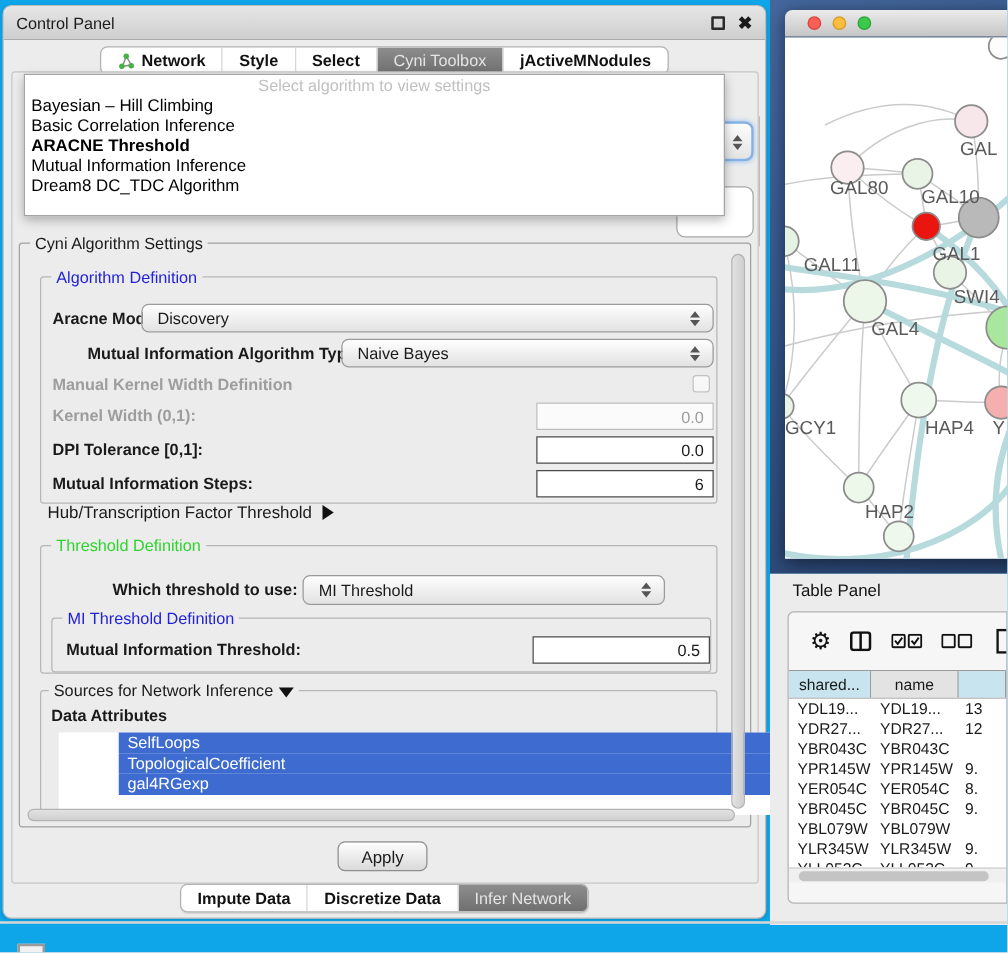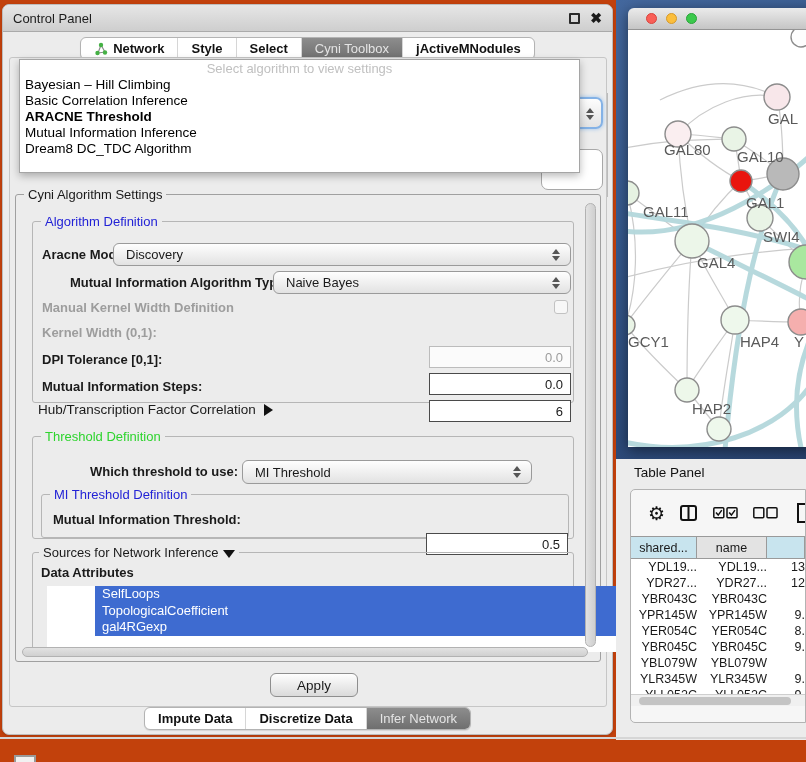--- a/index.html
+++ b/index.html
@@ -1,17 +1,17 @@
 <!DOCTYPE html>
 <html><head>
 <meta charset="utf-8">
 <style>
   * { margin:0; padding:0; box-sizing:border-box; }
   html,body { background:#ececec; }
-  .screen { position:relative; width:806px; height:762px; background:#c2410c;
+  .screen { position:relative; width:806px; height:762px; background:#0ea5e9;
             font-family:"Liberation Sans", sans-serif; font-size:13px; color:#1a1a1a;
             overflow:hidden; }
 
   
   .cp { position:absolute; left:2px; top:4px; width:611px; height:731px;
         background:#ececec; border:1px solid #bdbdbd; border-radius:7px;
         box-shadow:0 1px 3px rgba(0,0,0,.15); }
   .cp-titlebar { position:absolute; left:0; top:0; right:0; height:27px;
         background:linear-gradient(#e6e6e6,#cecece); border-bottom:1px solid #aaa;
         border-radius:7px 7px 0 0; display:flex; align-items:center; padding:0 10px; }
@@ -62,21 +62,21 @@
   .combo { position:absolute; background:linear-gradient(#fefefe,#e2e2e2);
            border:1px solid #9a9a9a; border-radius:6px; display:flex; align-items:center;
            padding:0 10px 0 12px; font-size:13px; cursor:default; }
   .combo .spin { margin-left:auto; display:flex; flex-direction:column; gap:2px; align-items:center; }
   .spin .up { width:0; height:0; border-left:4px solid transparent; border-right:4px solid transparent;
               border-bottom:5px solid #555; }
   .spin .dn { width:0; height:0; border-left:4px solid transparent; border-right:4px solid transparent;
               border-top:5px solid #555; }
 
   .field { position:absolute; background:#fff; border:1.5px solid #4a4a4a; font-size:13px;
-           text-align:right; padding:0 7px; display:flex; align-items:center; justify-content:flex-end;margin-top:24px; }
+           text-align:right; padding:0 7px; display:flex; align-items:center; justify-content:flex-end; }
   .field.dis { background:#fbfbfb; border:1px solid #bcbcbc; color:#9d9d9d; }
 
   .checkbox { position:absolute; width:14px; height:14px; background:#f7f7f7;
               border:1px solid #c2c2c2; border-radius:3px; }
 
   .expander { position:absolute; font-size:13.5px; display:flex; align-items:center; gap:8px;
               cursor:default; white-space:nowrap; }
   .tri-right { width:0; height:0; border-top:6px solid transparent; border-bottom:6px solid transparent;
                border-left:9px solid #111; display:inline-block; }
   .tri-down  { width:0; height:0; border-left:6px solid transparent; border-right:6px solid transparent;
@@ -121,21 +121,21 @@
               overflow:hidden; }
   .tp-toolbar { position:relative; height:46px; display:flex; align-items:center; gap:15px; padding-left:17px; }
   .gear { font-size:19px; color:#111; line-height:1; }
   .tp-header { display:flex; height:23px; border-top:1px solid #9a9a9a; border-bottom:1px solid #9a9a9a;
                font-size:12.5px; }
   .th { display:flex; align-items:center; justify-content:center; border-right:1px solid #9a9a9a; }
   .th.blue { background:#c8e4ee; }
   .th.gray { background:#e3e3e3; }
   .tp-rows { height:135px; background:#fff; overflow:hidden; }
   .tr { display:flex; height:16px; line-height:16px; font-size:12.5px; white-space:nowrap; }
-  .td { overflow:hidden;text-align:right; }
+  .td { overflow:hidden; }
   .tp-hsb { height:12px; background:#f0f0f0; border-top:1px solid #cfcfcf; position:relative; }
   .tp-hsb .thumb { position:absolute; left:8px; top:2px; width:152px; height:8px;
                    background:#c4c4c4; border-radius:4px; }
 
   .bottom-divider { position:absolute; left:0; top:737px; width:806px; height:2px; background:#d6d6d6; }
   .bl-box { position:absolute; left:14px; top:755px; width:22px; height:12px;
             border:2px solid #9a9a9a; background:#f1f1f1; }
 </style>
 </head>
 <body>
@@ -230,21 +230,21 @@
         <div class="field dis" style="left:396px; top:100px; width:142px; height:22px;">0.0</div>
 
         <span class="lbl" style="left:9px; top:127px; line-height:22px;">DPI Tolerance [0,1]:</span>
         <div class="field" style="left:396px; top:127px; width:142px; height:22px;">0.0</div>
 
         <span class="lbl" style="left:9px; top:154px; line-height:22px;">Mutual Information Steps:</span>
         <div class="field" style="left:396px; top:154px; width:142px; height:22px;">6</div>
       </div>
 
       <div class="expander" style="left:22px; top:207px;">
-        <span>Hub/Transcription Factor Correlation</span>
+        <span>Hub/Transcription Factor Threshold</span>
         <span class="tri-right"></span>
       </div>
 
       <div class="group" style="left:16px; top:241px; width:542px; height:103px; border-color:#b6b6b6;">
         <span class="legend green">Threshold Definition</span>
 
         <span class="lbl" style="left:57px; top:23px; line-height:24px;">Which threshold to use:</span>
         <div class="combo" style="left:209px; top:23px; width:290px; height:24px;">
           <span>MI Threshold</span>
           <span class="spin">
@@ -268,21 +268,21 @@
           <div class="attr-row">TopologicalCoefficient</div>
           <div class="attr-row">gal4RGexp</div>
           <div class="list-vsb"></div>
         </div>
       </div>
 
       <div class="vsb"></div>
       <div class="hsb"></div>
     </div>
 
-    <div class="btn" style="left:267px; top:668px; width:88px; height:24px;">Apply</div>
+    <div class="btn" style="left:267px; top:668px; width:72px; height:24px;">Apply</div>
 
     <div class="seg-wrap" style="top:702px;">
       <div class="seg">
         <div class="seg-item">
           <span>Impute Data</span>
         </div>
         <div class="seg-item">
           <span>Discretize Data</span>
         </div>
         <div class="seg-item sel">

